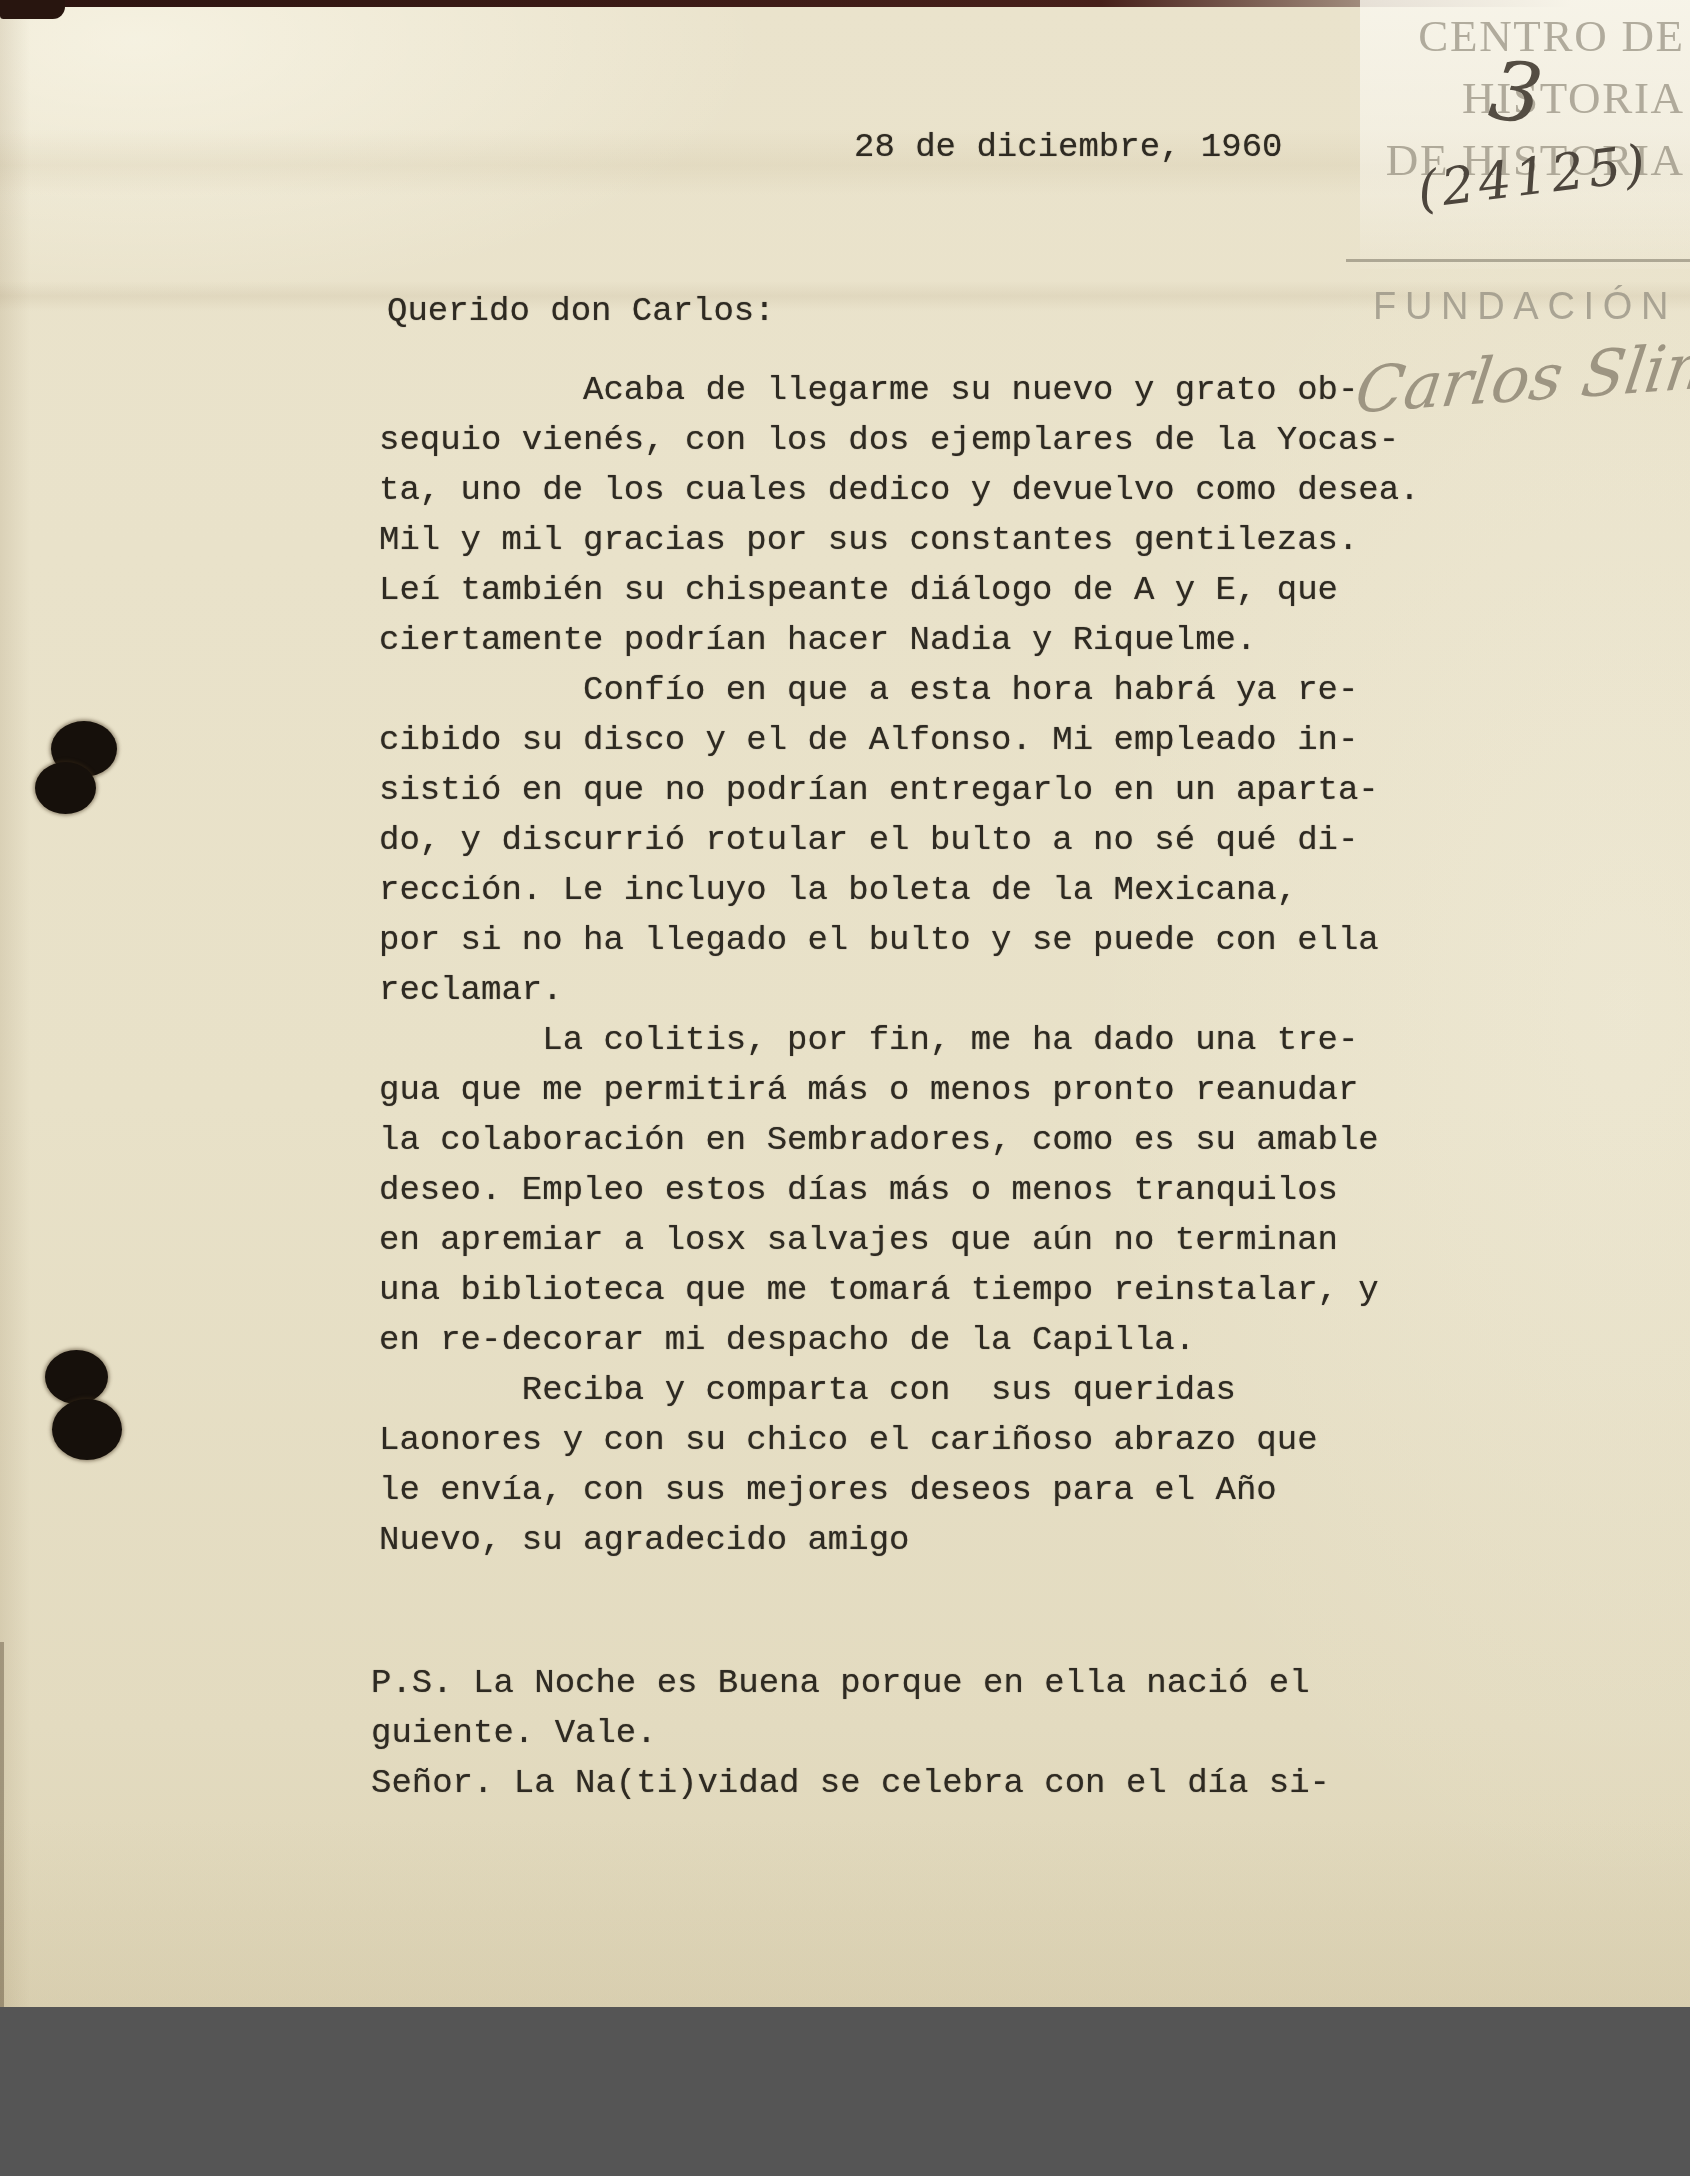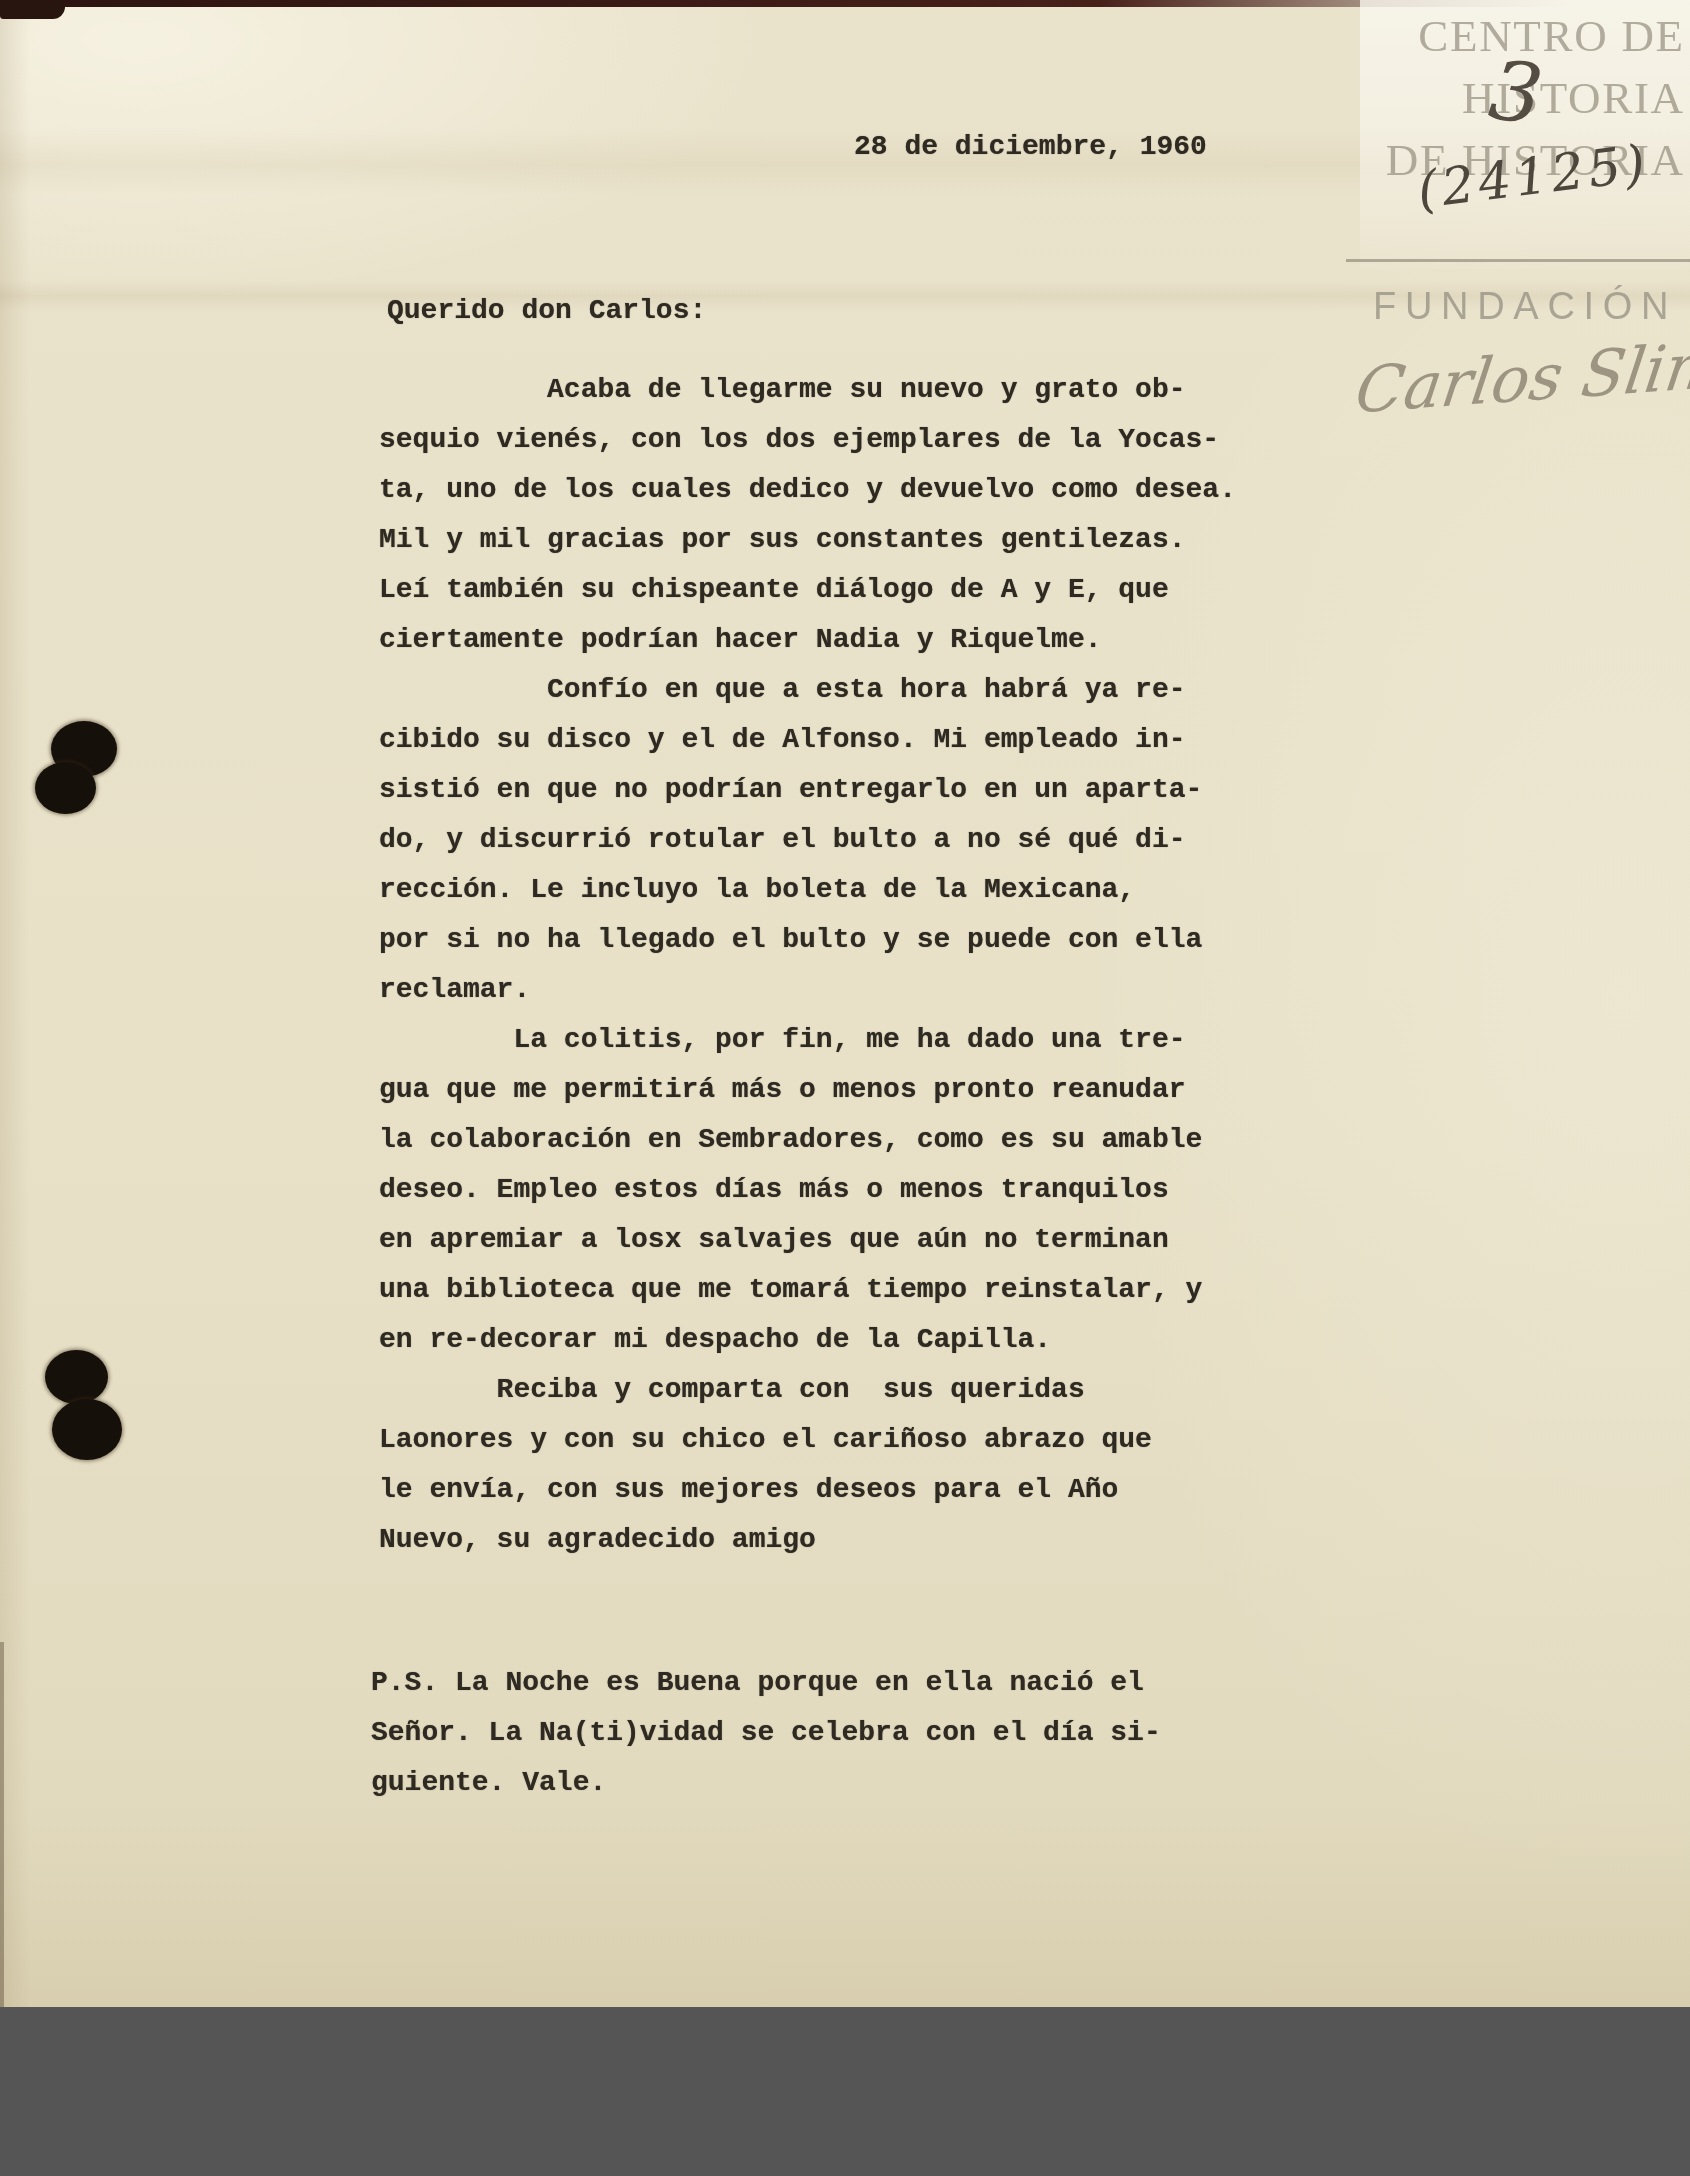--- a/index.html
+++ b/index.html
@@ -43,21 +43,21 @@
     font-family:"Liberation Sans",sans-serif;font-size:38px;letter-spacing:8.7px;
     color:rgba(151,146,132,.78);white-space:nowrap;}
   .wm-signature{position:absolute;left:1356px;top:342px;width:349px;
     font-family:"DejaVu Serif",serif;font-style:italic;font-size:63px;
     color:rgba(146,138,120,.88);transform:rotate(-4deg) skewX(-12deg);white-space:nowrap;}
   .hand{position:absolute;font-family:"DejaVu Serif",serif;font-style:italic;}
   .hand-number{left:1490px;top:45px;font-size:82px;color:#544d43;transform:rotate(7deg);}
   .hand-code{left:1417px;top:147px;font-size:51px;color:#4d463d;letter-spacing:4.4px;transform:rotate(-7deg);white-space:nowrap;}
   
   .typed{position:absolute;color:#2e2a22;font-family:"Liberation Mono",monospace;
-    font-weight:bold;font-size:28px;line-height:50px;white-space:pre;
+    font-weight:normal;font-size:34px;line-height:50px;white-space:pre;
     text-shadow:0 0 1.1px rgba(46,42,34,.6);}
   .typed-date{left:854px;top:122px;}
   .typed-salutation{left:387px;top:286px;text-align:center;}
   .letter-body{left:379px;top:365px;}
   .postscript{left:371px;top:1658px;}
 </style>
 </head>
 <body>
 
 <div class="page">
@@ -82,21 +82,21 @@
   </div>
   <div class="hand hand-number">3</div>
   <div class="hand hand-code">(24125)</div>
   <div class="wm-divider"></div>
   <div class="wm-fundacion">FUNDACIÓN</div>
   <div class="wm-signature">Carlos Slim</div>
 
   <div class="typed typed-date">28 de diciembre, 1960</div>
   <div class="typed typed-salutation">Querido don Carlos:</div>
   <div class="typed letter-body"><div>          Acaba de llegarme su nuevo y grato ob-</div><div>sequio vienés, con los dos ejemplares de la Yocas-</div><div>ta, uno de los cuales dedico y devuelvo como desea.</div><div>Mil y mil gracias por sus constantes gentilezas.</div><div>Leí también su chispeante diálogo de A y E, que</div><div>ciertamente podrían hacer Nadia y Riquelme.</div><div>          Confío en que a esta hora habrá ya re-</div><div>cibido su disco y el de Alfonso. Mi empleado in-</div><div>sistió en que no podrían entregarlo en un aparta-</div><div>do, y discurrió rotular el bulto a no sé qué di-</div><div>rección. Le incluyo la boleta de la Mexicana,</div><div>por si no ha llegado el bulto y se puede con ella</div><div>reclamar.</div><div>        La colitis, por fin, me ha dado una tre-</div><div>gua que me permitirá más o menos pronto reanudar</div><div>la colaboración en Sembradores, como es su amable</div><div>deseo. Empleo estos días más o menos tranquilos</div><div>en apremiar a losx salvajes que aún no terminan</div><div>una biblioteca que me tomará tiempo reinstalar, y</div><div>en re-decorar mi despacho de la Capilla.</div><div>       Reciba y comparta con  sus queridas</div><div>Laonores y con su chico el cariñoso abrazo que</div><div>le envía, con sus mejores deseos para el Año</div><div>Nuevo, su agradecido amigo</div></div>
-  <div class="typed postscript"><div>P.S. La Noche es Buena porque en ella nació el</div><div>Señor. La Na(ti)vidad se celebra con el día si-</div><div>guiente. Vale.</div></div>
+  <div class="typed postscript"><div>P.S. La Noche es Buena porque en ella nació el</div><div>guiente. Vale.</div><div>Señor. La Na(ti)vidad se celebra con el día si-</div></div>
 
   <div class="hole h1"></div>
   <div class="hole h2"></div>
   <div class="hole h3"></div>
   <div class="hole h4"></div>
 
 </div>
 
 
 </body></html>

